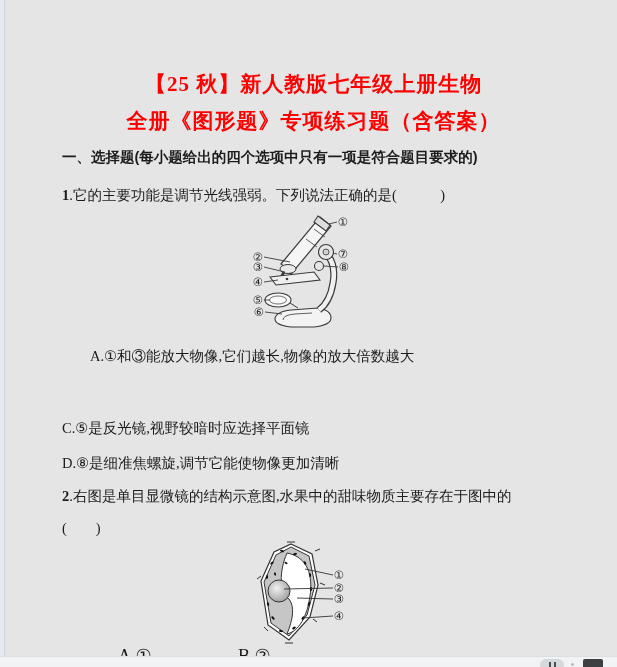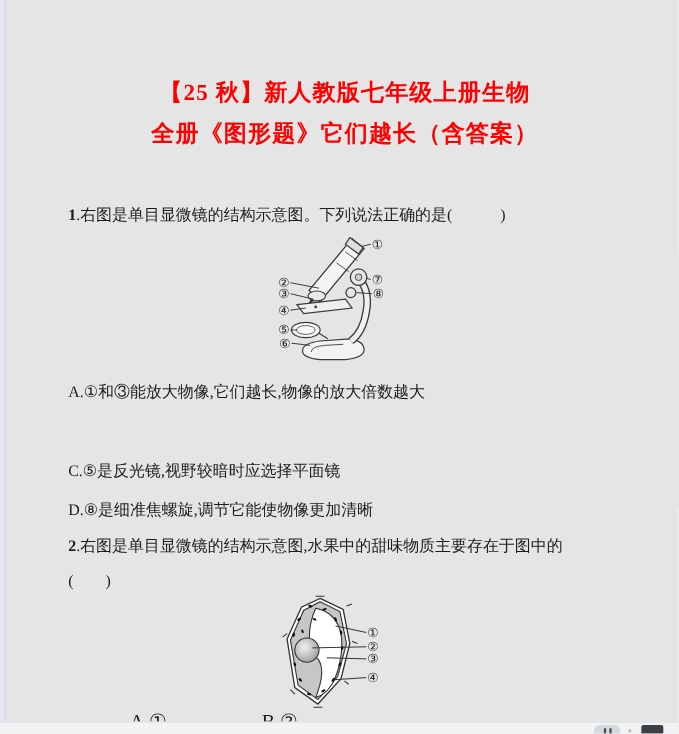--- a/index.html
+++ b/index.html
@@ -51,25 +51,26 @@
 </head>
 <body>
 
 <div id="screen">
 
   <div class="edge-strip left"></div>
   <div class="edge-strip right"></div>
 
   <div class="doc-title" style="color:#fe0000;">
     <div>【25 秋】新人教版七年级上册生物</div>
-    <div>全册《图形题》它们越长（含答案）</div>
-  </div>
-
-
-  <div class="q-line" style="top:186px;"><b>1</b><span>.右图是单目显微镜的结构示意图。下列说法正确的是(　　　)</span></div>
+    <div>全册《图形题》专项练习题（含答案）</div>
+  </div>
+
+  <div class="section-heading">一、选择题(每小题给出的四个选项中只有一项是符合题目要求的)</div>
+
+  <div class="q-line" style="top:186px;"><b>1</b><span>.它的主要功能是调节光线强弱。下列说法正确的是(　　　)</span></div>
 
   <div class="figure" style="left:230px;top:215px;width:180px;height:120px;">
     <svg width="180" height="120" viewBox="0 0 180 120">
 
       <path d="M45,104 Q45,97 61,95 L88,93 Q101,95 101,103 Q101,110 84,112 L61,112 Q45,110 45,104 Z" fill="#f3f3f3" stroke="#3a3a3a" stroke-width="1.1"></path>
       <path d="M53,105 Q53,100 65,99 L82,98" fill="none" stroke="#3a3a3a" stroke-width="0.8"></path>
 
       <path d="M92,34 Q107,46 103,68 Q100,87 89,95" fill="none" stroke="#3a3a3a" stroke-width="7"></path>
       <path d="M92,34 Q107,46 103,68 Q100,87 89,95" fill="none" stroke="#f0f0f0" stroke-width="4.6"></path>
 
@@ -109,21 +110,21 @@
       <text class="fig-label" x="28" y="46" text-anchor="middle">②</text>
       <text class="fig-label" x="28" y="56" text-anchor="middle">③</text>
       <text class="fig-label" x="28" y="71" text-anchor="middle">④</text>
       <text class="fig-label" x="28" y="89" text-anchor="middle">⑤</text>
       <text class="fig-label" x="29" y="101" text-anchor="middle">⑥</text>
       <text class="fig-label" x="113" y="43" text-anchor="middle">⑦</text>
       <text class="fig-label" x="114" y="56" text-anchor="middle">⑧</text>
     </svg>
   </div>
 
-  <div class="opt-line" style="top:347px;">A.①和③能放大物像,它们越长,物像的放大倍数越大</div>
+  <div class="opt-line" style="top:347px;margin-left:28px;">A.①和③能放大物像,它们越长,物像的放大倍数越大</div>
   <div class="opt-line" style="top:454px;">D.⑧是细准焦螺旋,调节它能使物像更加清晰</div>
   <div class="opt-line" style="top:419px;">C.⑤是反光镜,视野较暗时应选择平面镜</div>
 
   <div class="q-line" style="top:487px;"><b>2</b><span>.右图是单目显微镜的结构示意图,水果中的甜味物质主要存在于图中的</span></div>
   <div class="q-line" style="top:519px;">(　　)</div>
 
   <div class="figure" style="left:253px;top:541px;width:110px;height:104px;">
     <svg width="110" height="104" viewBox="0 0 110 104">
       <defs>
         <radialGradient id="nucGrad" cx="40%" cy="38%" r="70%">

